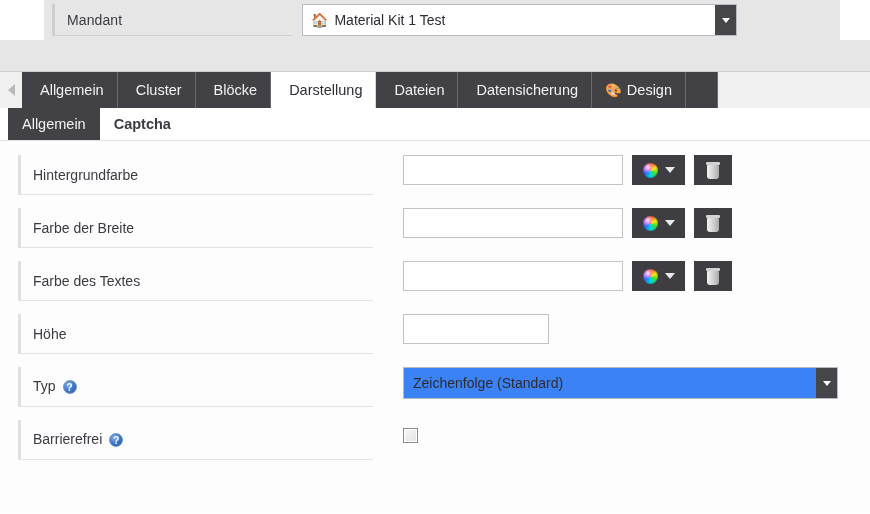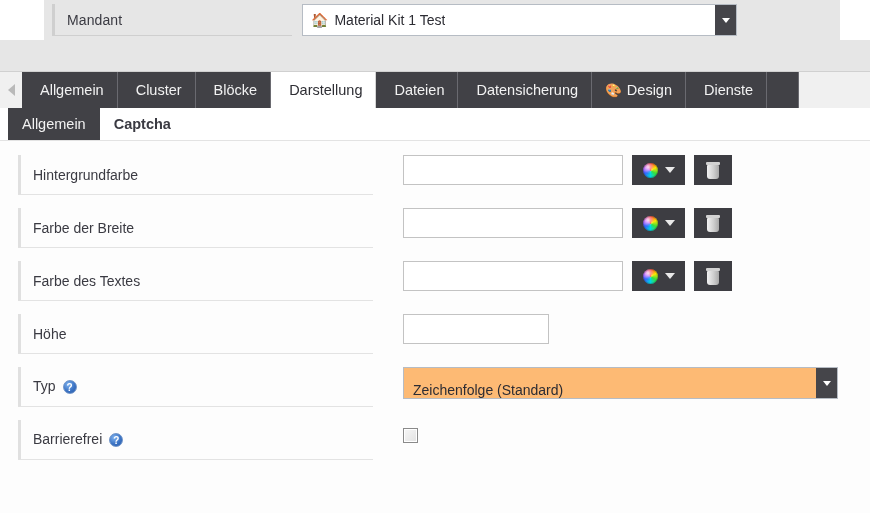--- a/index.html
+++ b/index.html
@@ -219,23 +219,23 @@
   .trash-ico .can {
     position: absolute; top: 3px; left: 1px;
     width: 12px; height: 14px;
     background: linear-gradient(to right,#f2f2f2 0%, #cfcfcf 55%, #a9a9a9 100%);
     border-radius: 1px 1px 3px 3px;
   }
 
   .big-select {
     position: relative;
     width: 435px; height: 32px;
-    background: #fdba74;
+    background: #3b82f6;
     border: 1px solid #b6bcc4;
-    display: flex; align-items: flex-end;
+    display: flex; align-items: center;
   }
   .big-select .sel-text {
     padding-left: 9px;
     font-size: 14px; color: #2c2c33;
   }
 
   .checkbox {
     width: 15px; height: 15px;
     margin-top: 8px;
     border: 1px solid #8a8a8a;
@@ -296,24 +296,20 @@
     <div class="tab">
       <span class="emoji"></span>
       <span>Datensicherung</span>
     </div>
 
     <div class="tab">
       <span class="emoji">🎨</span>
       <span>Design</span>
     </div>
 
-    <div class="tab">
-      <span class="emoji"></span>
-      <span>Dienste</span>
-    </div>
 
     <div class="tab">
       <span class="emoji"></span>
 
     </div>
 
   </div>
 </div>
 
 <div class="subtabbar">

